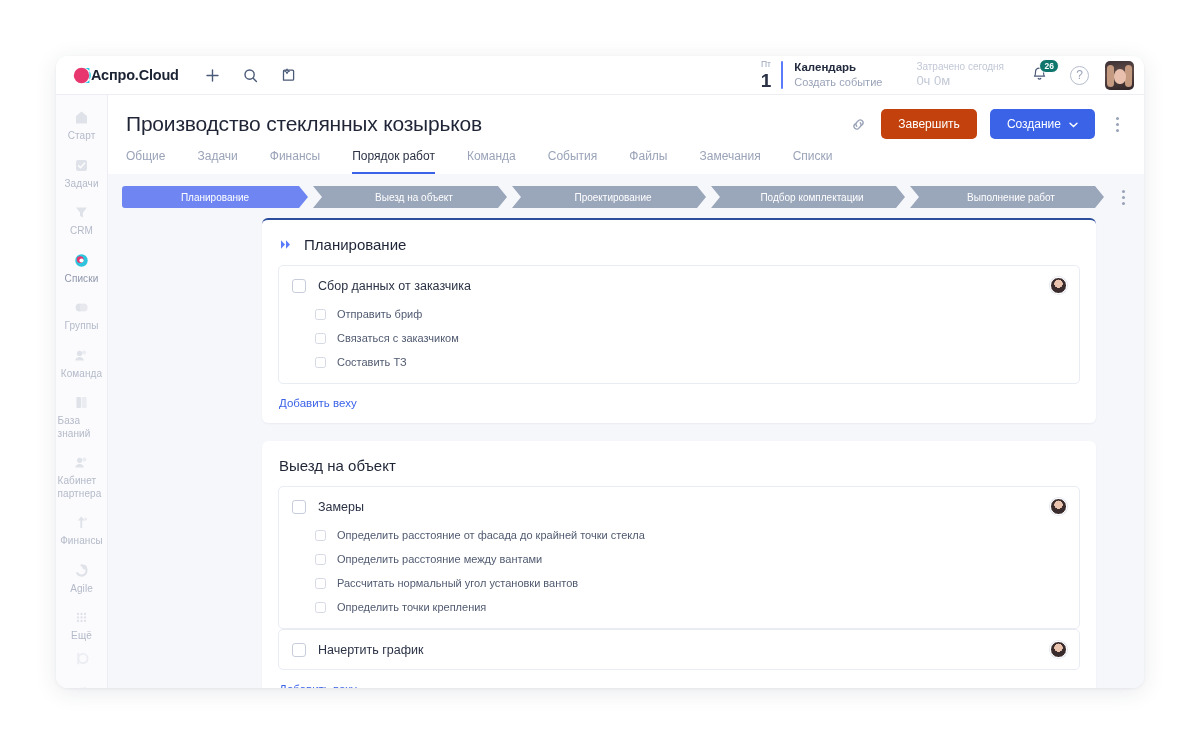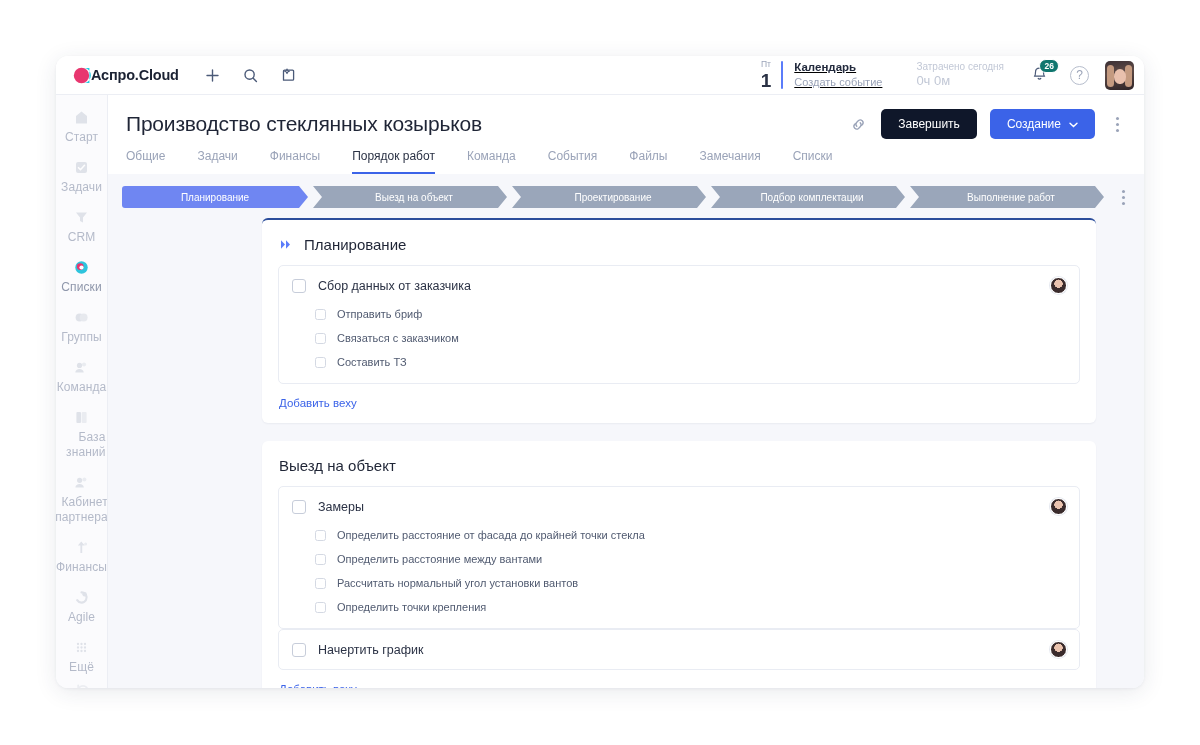--- a/index.html
+++ b/index.html
@@ -40,21 +40,21 @@
   }
   .topbar-actions { display: flex; align-items: center; gap: 21px; margin-left: 25px; }
   .tb-icon { width: 17px; height: 17px; color: #4b5a78; cursor: pointer; display:flex; align-items:center; justify-content:center;}
   .topbar-spacer { flex: 1 1 auto; }
 
   .date-block { display:flex; flex-direction: column; align-items:center; line-height:1; margin-right: 10px; }
   .date-dow { font-size: 8.5px; color: #9aa3b8; margin-bottom: 2px; }
   .date-num { font-size: 19px; font-weight: 700; color: #2b3245; }
   .v-divider { width: 2px; height: 28px; background: #5b7cfa; border-radius: 2px; margin-right: 11px; }
 
-  .cal-block { display:flex; flex-direction:column; justify-content:flex-start; line-height:1.35; margin-right: 34px; text-decoration: underline; }
+  .cal-block { display:flex; flex-direction:column; justify-content:flex-start; line-height:1.35; margin-right: 34px; }
   .cal-title { font-size: 11.5px; font-weight: 700; color: #222a3d; }
   .cal-sub { font-size: 11px; color: #9aa3b8; }
 
   .spent-block { display:flex; flex-direction:column; justify-content:center; line-height:1.3; margin-right: 26px; }
   .spent-label { font-size: 10px; color: #c2c8d6; }
   .spent-val { font-size: 13px; color: #c2c8d6; font-weight:400;}
 
   .bell-wrap { position: relative; width: 20px; height: 20px; margin-right: 20px; cursor:pointer;}
   .bell-badge {
     position: absolute; left: 9px; top: -6px;
@@ -98,21 +98,21 @@
     display: flex; flex-direction: column; align-items: center;
     overflow: hidden;
   }
   .nav-item {
     width: 52px; padding: 7px 2px 6px;
     display:flex; flex-direction:column; align-items:center; gap:3px;
     cursor: pointer;
   }
   .nav-ico { width: 19px; height: 19px; display:flex; align-items:center; justify-content:center; opacity:.55;}
   .nav-lbl {
-    font-size: 12px; color: #b4bac9; text-align:right; line-height: 1.25;
+    font-size: 10px; color: #b4bac9; text-align:left; line-height: 1.25;
     letter-spacing: .1px;
   }
   .nav-item.active .nav-lbl { color: #8f97ab; }
   .nav-item.active .nav-ico { opacity: 1; }
   .sb-spacer { flex: 1 1 auto; }
   .sb-bottom { padding-bottom: 8px; display:flex; flex-direction:column; gap:14px; align-items:center;}
   .sb-bottom .nav-ico { opacity:.3; }
 
   
   .main {
@@ -128,21 +128,21 @@
     font-size: 21px; font-weight: 400; color: #1f2536; letter-spacing: -0.2px;
     flex: 1 1 auto;
   }
   .head-actions { display:flex; align-items:center; gap: 13px; }
   .link-icon { color:#9aa3b8; cursor:pointer; display:flex;}
   .btn {
     border:none; border-radius: 5px; cursor:pointer;
     font-family: inherit; font-size: 12px; font-weight: 500;
     padding: 8px 17px; color:#fff;
   }
-  .btn-finish { background:#0f172a; }
+  .btn-finish { background:#c2410c; }
   .btn-create { background:#3b63e8; display:flex; align-items:center; gap:8px; }
   .kebab {
     width: 18px; display:flex; flex-direction:column; align-items:center; gap:3px; cursor:pointer;
   }
   .kebab i { width:3px;height:3px;border-radius:50%;background:#9aa3b8; display:block;}
 
   .tabs { display:flex; gap: 32px; margin-top: 10px; }
   .tab {
     font-size: 12px; color:#9aa3b8; padding-bottom: 9px;
     border-bottom: 2px solid transparent; cursor:pointer; white-space:nowrap;

